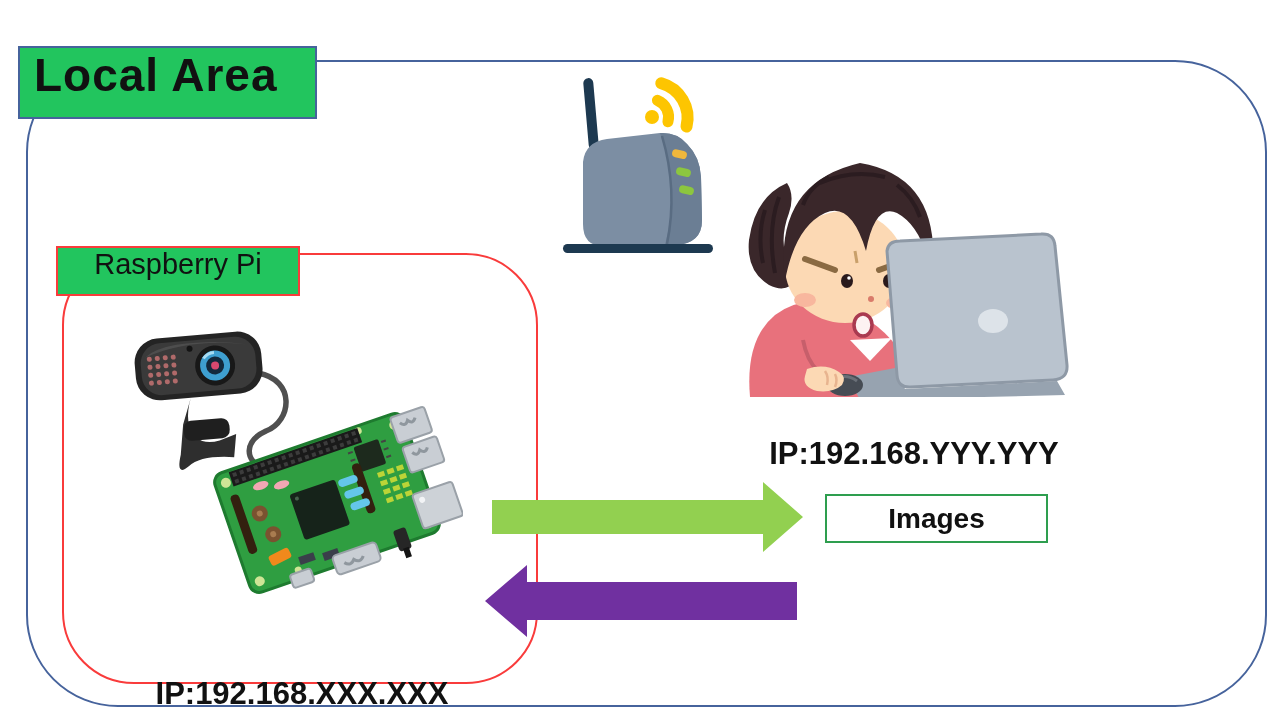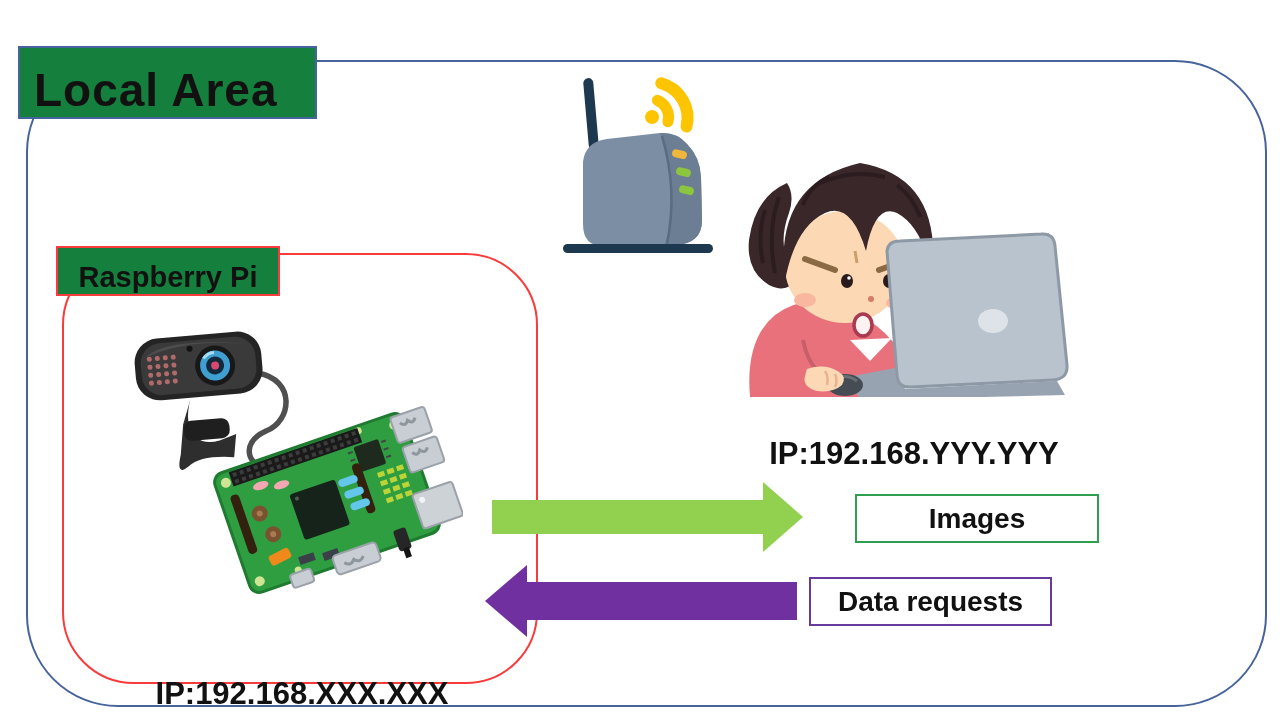--- a/index.html
+++ b/index.html
@@ -5,35 +5,35 @@
   html,body{margin:0;padding:0;background:#fff;}
   .canvas{position:relative;width:1280px;height:720px;background:#fff;overflow:hidden;
           font-family:"Liberation Sans",sans-serif;}
   .abs{position:absolute;}
 
   
   .outer-rect{left:26px;top:60px;width:1237px;height:643px;border:2px solid #46639c;border-radius:92px;}
   .red-rect{left:62px;top:253px;width:472px;height:427px;border:2px solid #f93b3b;border-radius:72px;}
 
   
-  .label-box{background:#15803d;display:flex;align-items:flex-end;box-sizing:border-box;}
+  .label-box{background:#22c55e;display:flex;align-items:flex-start;box-sizing:border-box;}
   .local-area{left:18px;top:46px;width:299px;height:73px;border:2px solid #46639c;
               font-size:46px;font-weight:700;color:#111;padding-left:14px;letter-spacing:1px;}
-  .raspi-label{left:56px;top:246px;width:224px;height:50px;border:2px solid #f93b3b;
-               font-size:29px;font-weight:700;color:#111;justify-content:center;}
+  .raspi-label{left:56px;top:246px;width:244px;height:50px;border:2px solid #f93b3b;
+               font-size:29px;font-weight:400;color:#111;justify-content:center;}
 
   
   .ip-text{font-size:31px;font-weight:700;color:#111;text-align:center;}
   .pi-ip{left:92px;top:628px;width:420px;margin-top:48px;}
   .client-ip{left:714px;top:424px;width:400px;margin-top:12px;}
 
   
   .flow-box{background:#fff;font-size:28px;font-weight:700;color:#111;
             display:flex;align-items:center;justify-content:center;box-sizing:border-box;}
-  .images-box{left:855px;top:494px;width:244px;height:49px;border:2px solid #2e9e4f;}
+  .images-box{left:825px;top:494px;width:223px;height:49px;border:2px solid #2e9e4f;}
   .requests-box{left:809px;top:577px;width:243px;height:49px;border:2px solid #6a3a9b;}
 
   .arrow-layer{left:0;top:0;width:1280px;height:720px;pointer-events:none;}
   svg{display:block;}
 </style>
 </head>
 <body>
 
 <div class="canvas">
 
@@ -238,20 +238,17 @@
   </svg>
 
   <svg class="abs arrow-layer" viewBox="0 0 1280 720">
     <polygon points="492,500 763,500 763,482 803,517 763,552 763,534 492,534" fill="#92d050"></polygon>
     <polygon points="797,582 527,582 527,565 485,601 527,637 527,620 797,620" fill="#7030a0"></polygon>
   </svg>
 
   <div class="abs flow-box images-box">
     <span>Images</span>
   </div>
-  <div class="abs flow-box requests-box">
-    <span>Data requests</span>
-  </div>
 
   <div class="abs ip-text pi-ip">IP:192.168.XXX.XXX</div>
   <div class="abs ip-text client-ip">IP:192.168.YYY.YYY</div>
 
 </div>
 
 </body></html>

